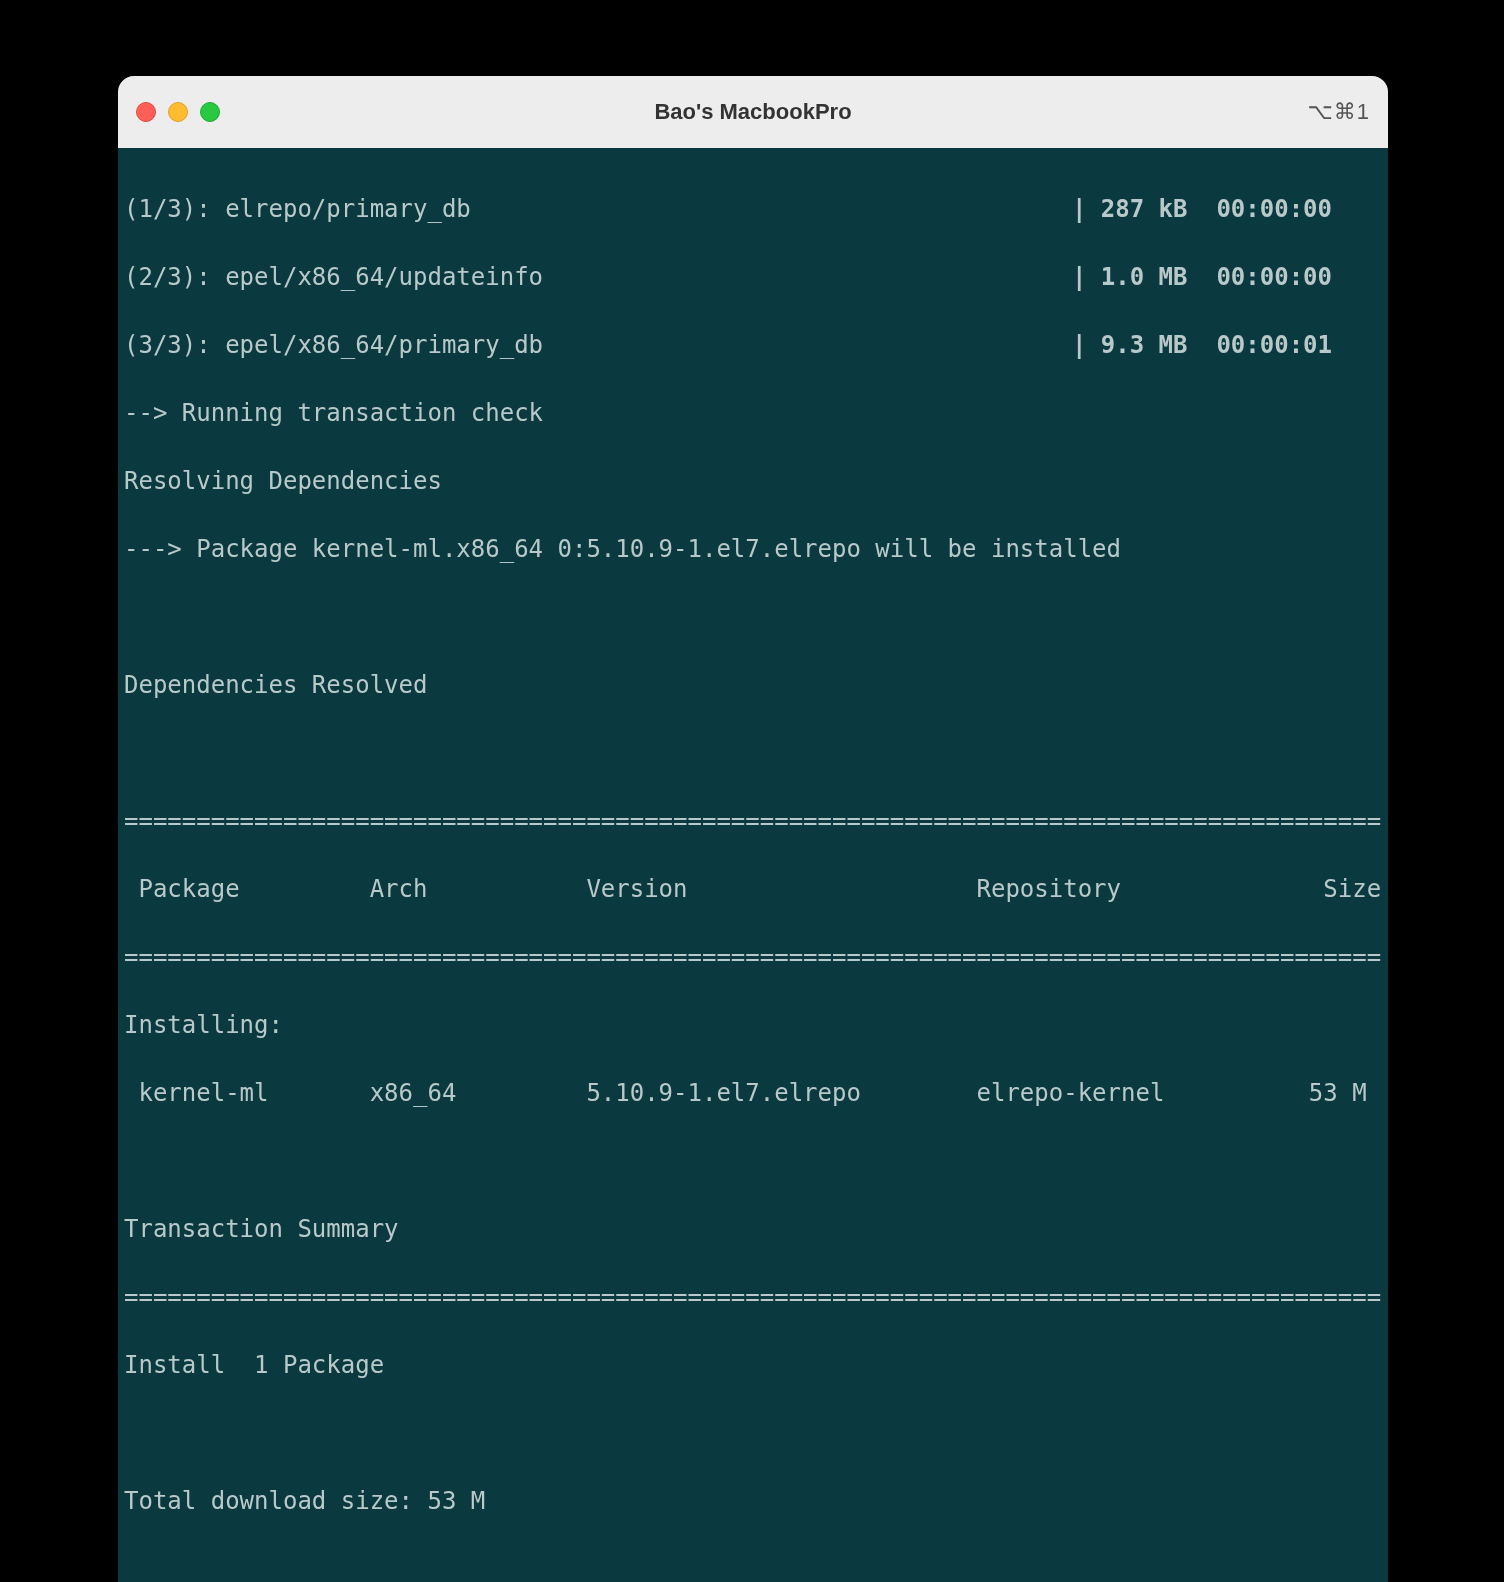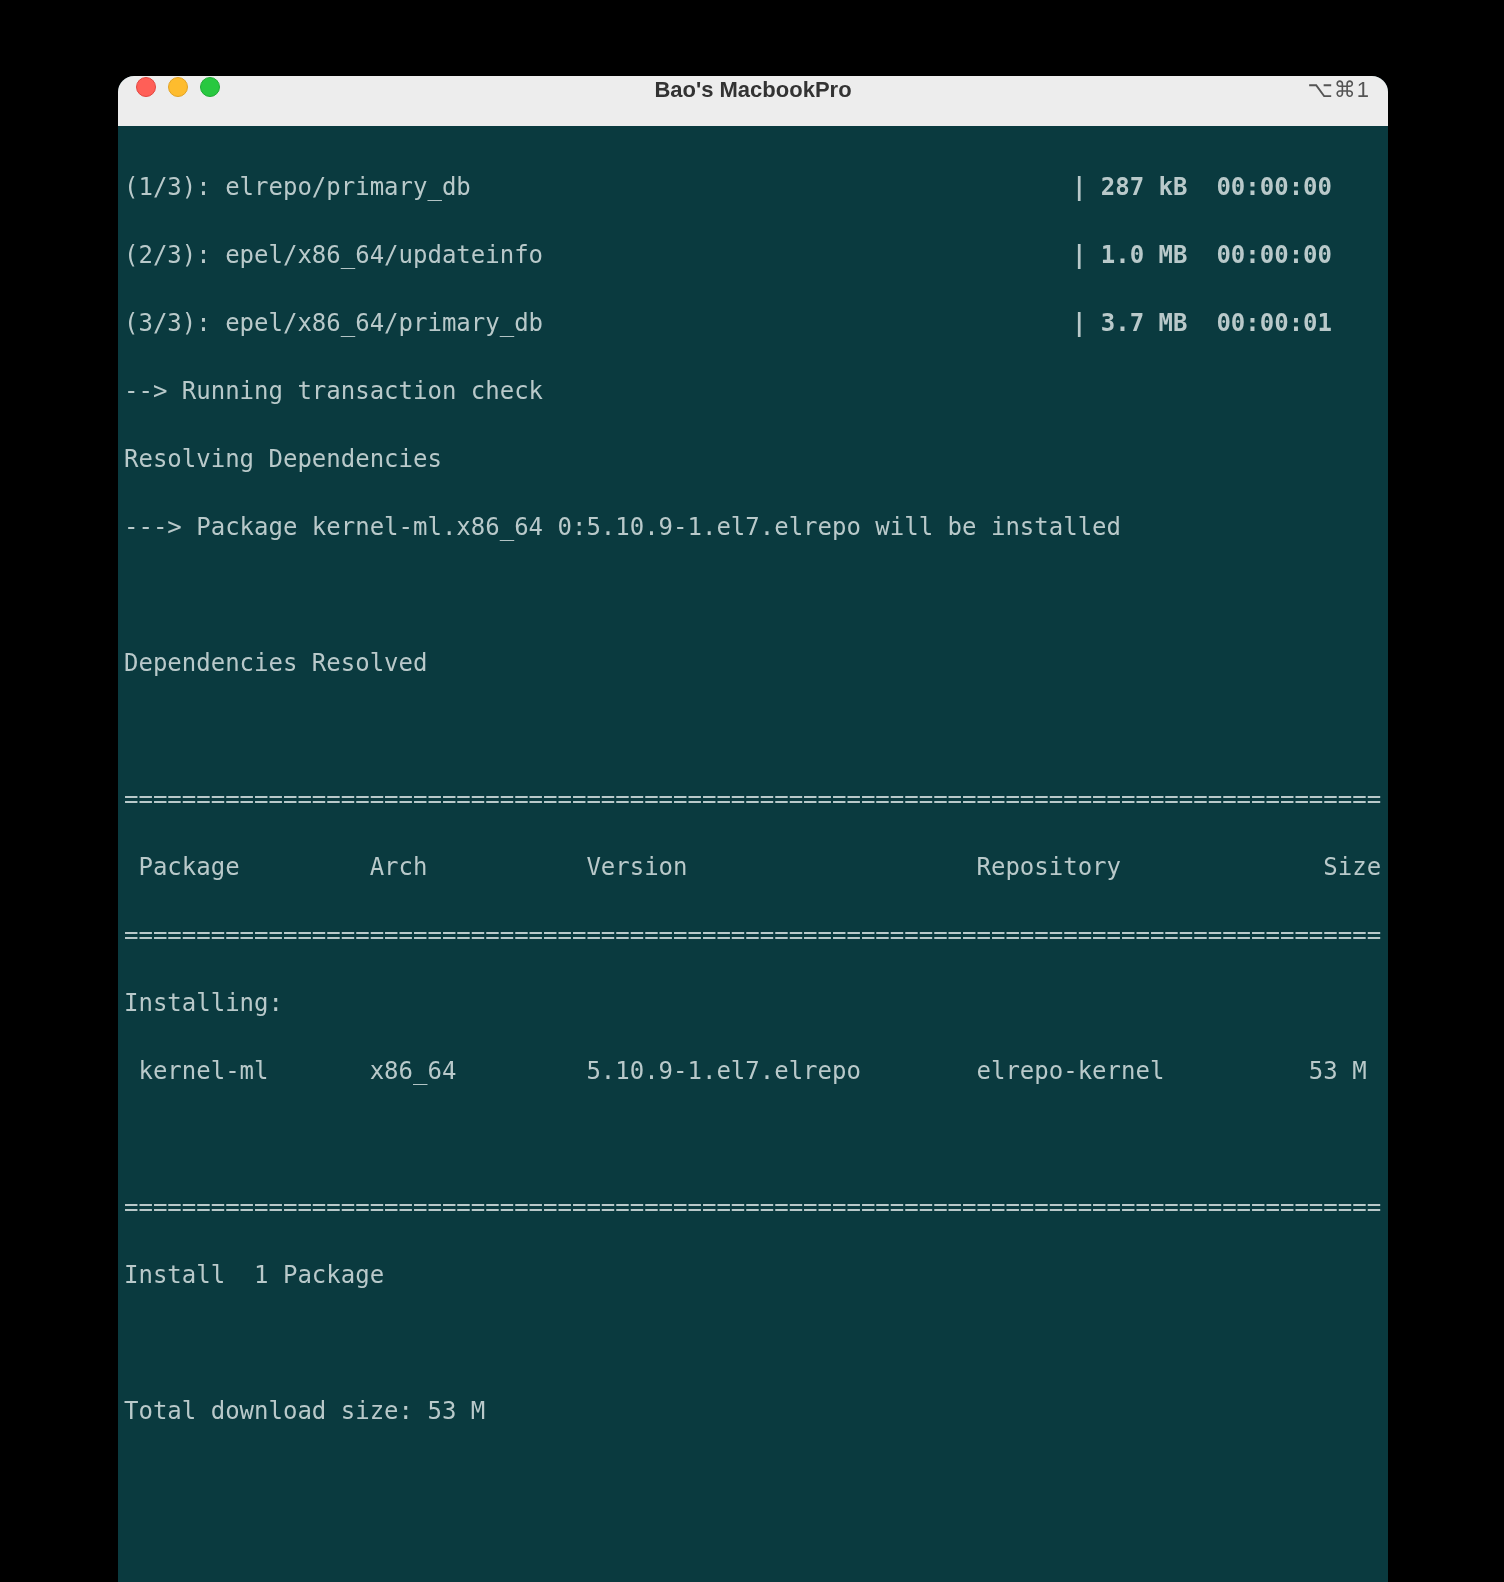--- a/index.html
+++ b/index.html
@@ -17,22 +17,22 @@
     width: 1270px;
     background: #0a3a3f;
     border-radius: 16px;
     overflow: hidden;
     box-shadow: 0 30px 80px rgba(0,0,0,0.6);
   }
   .titlebar {
     height: 48px;
     background: #ededed;
     display: flex;
-    align-items: flex-start;
-    padding: 1px 18px;
+    align-items: center;
+    padding: 12px 18px;
     position: relative;
   }
   .traffic-lights {
     display: flex;
     gap: 12px;
     align-items: center;
   }
   .tl {
     width: 18px;
     height: 18px;
@@ -89,33 +89,34 @@
       <div class="tl yellow"></div>
       <div class="tl green"></div>
     </div>
     <div class="title">Bao's MacbookPro</div>
     <div class="shortcut">⌥⌘1</div>
   </div>
 
   <div class="term">
 <div class="row"><span class="l">(1/3): elrepo/primary_db</span><span class="r">| <span>287 kB</span>  <span>00:00:00</span></span></div>
 <div class="row"><span class="l">(2/3): epel/x86_64/updateinfo</span><span class="r">| <span>1.0 MB</span>  <span>00:00:00</span></span></div>
-<div class="row"><span class="l">(3/3): epel/x86_64/primary_db</span><span class="r">| <span>3.7 MB</span>  <span>00:00:01</span></span></div>
+<div class="row"><span class="l">(3/3): epel/x86_64/primary_db</span><span class="r">| <span>9.3 MB</span>  <span>00:00:01</span></span></div>
 <div>--&gt; Running transaction check</div>
 <div>Resolving Dependencies</div>
 <div>---&gt; Package kernel-ml.x86_64 0:5.10.9-1.el7.elrepo will be installed</div>
 <div>&nbsp;</div>
 <div>Dependencies Resolved</div>
 <div>&nbsp;</div>
 <div class="sep">==================================================================================================</div>
 <div> Package         Arch           Version                    Repository              Size</div>
 <div class="sep">==================================================================================================</div>
 <div>Installing:</div>
 <div> kernel-ml       x86_64         5.10.9-1.el7.elrepo        elrepo-kernel          53 M</div>
 <div>&nbsp;</div>
+<div>Transaction Summary</div>
 <div class="sep">==================================================================================================</div>
 <div>Install  1 Package</div>
 <div>&nbsp;</div>
 <div>Total download size: 53 M</div>
 
 
 
 
 
 

